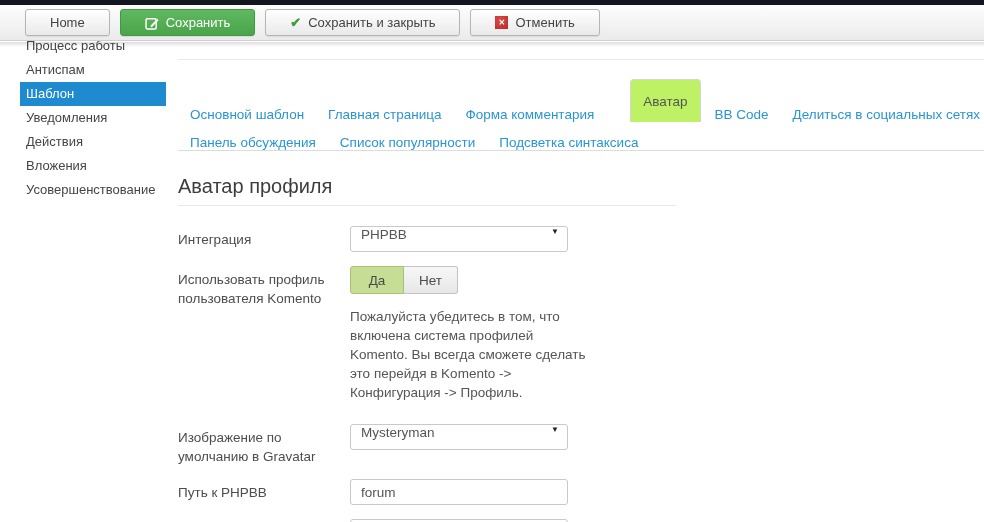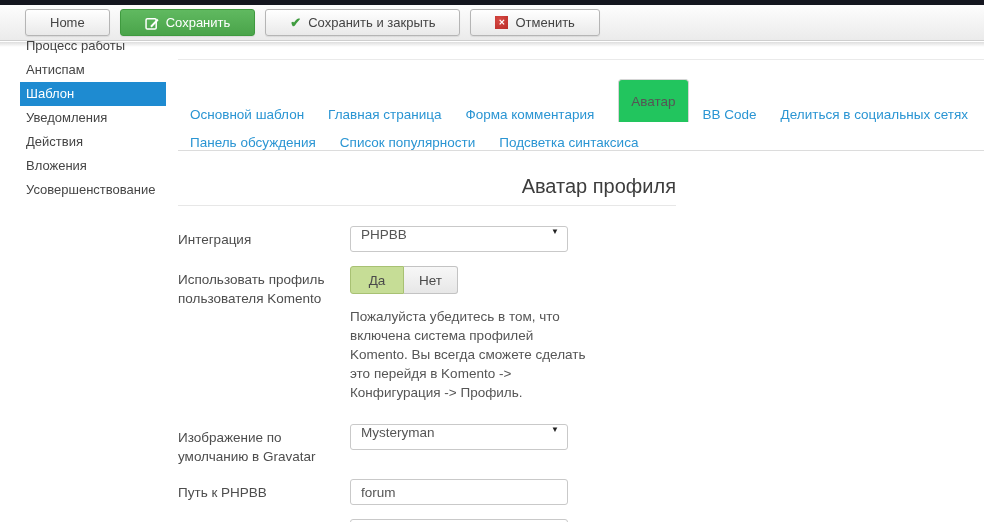--- a/index.html
+++ b/index.html
@@ -53,30 +53,30 @@
   
   .main { position:absolute; left:178px; top:59px; right:0; border-top:1px solid #eaeaea; }
   .tabs { margin-top:20px; border-bottom:1px solid #dcdcdc; }
   .tabs-row { display:flex; align-items:flex-end; }
   .tabs-row.r1 { height:42px; }
   .tabs-row.r2 { height:28px; }
   .tab {
     font-size:13.5px; color:#2a95d3; padding:0 12px; cursor:pointer; white-space:nowrap;
   }
   .tab.active {
-    color:#555; background:#22c55e;
+    color:#555; background:#bef264;
     border:1px solid #d5d5d5; border-bottom:none;
     border-radius:4px 4px 0 0; height:42px;
-    display:flex; align-items:center; margin:0 2px 0 12px;
+    display:flex; align-items:center; margin:0 2px 0 24px;
   }
 
   .section-title {
     margin:24px 0 8px 0; width:498px;
     font-size:20px; font-weight:400; color:#3d3d3d;
-    padding-bottom:7px; border-bottom:1px solid #e7e7e7;text-align:right;
+    padding-bottom:7px; border-bottom:1px solid #e7e7e7;
   }
 
   .form { margin-top:20px; }
   .frow { display:flex; margin-bottom:14px; }
   .flabel {
     width:172px; box-sizing:border-box; padding:4px 12px 0 0;
     font-size:13.5px; color:#4d4d4d; line-height:19px;
   }
   .select {
     width:218px; height:26px; box-sizing:border-box;

